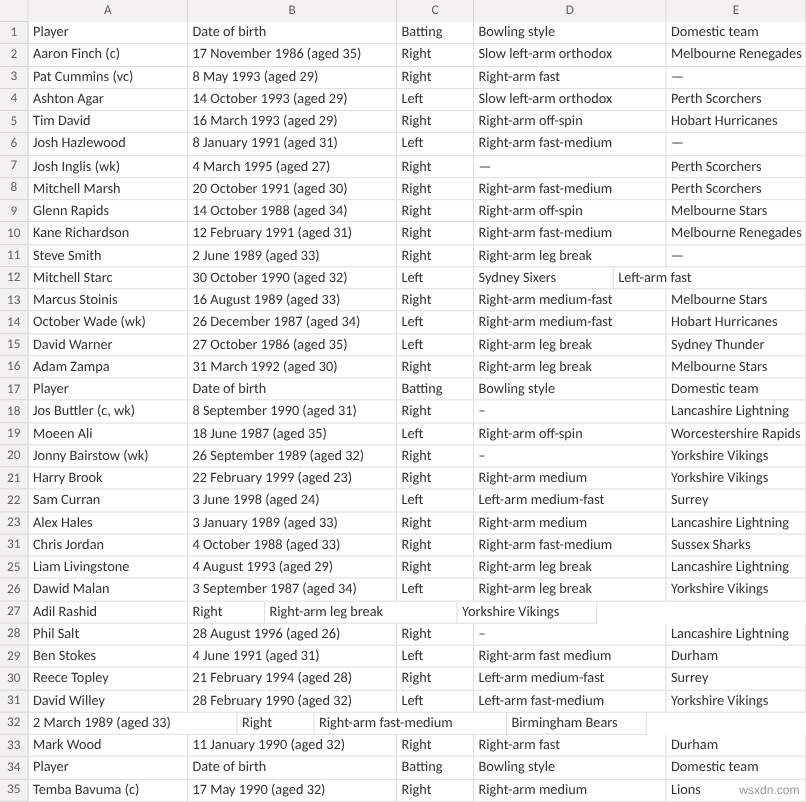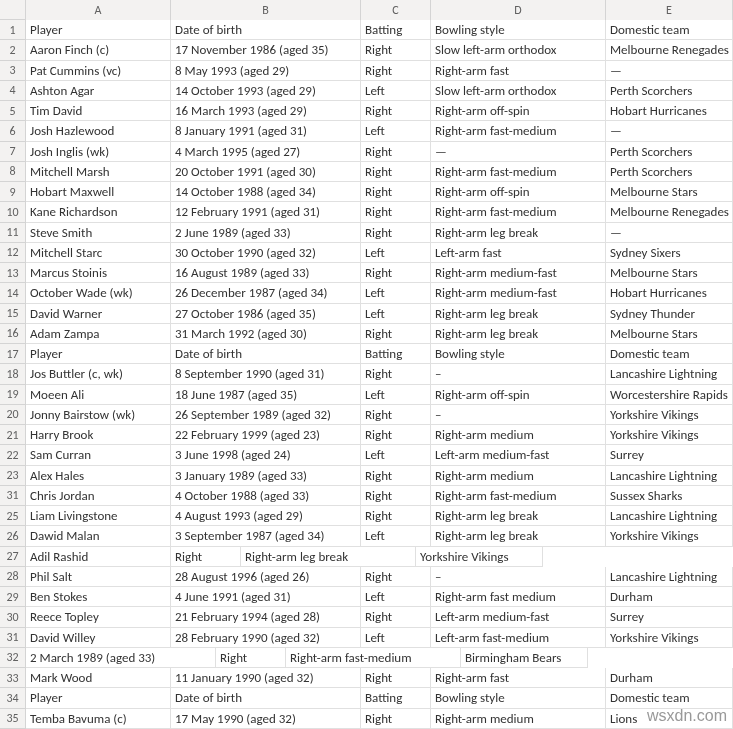--- a/index.html
+++ b/index.html
@@ -89,21 +89,21 @@
       display: flex;
       align-items: center;
       overflow: hidden;
       white-space: nowrap;
       color: #333333;
     }
     .watermark {
       position: absolute;
       bottom: 4px;
       right: 6px;
-      font-size: 16px;
+      font-size: 11px;
       color: #999;
       font-family: Arial, sans-serif;
     }
   </style>
 </head>
 <body>
 
 <div class="spreadsheet">
   <div class="header-row">
     <div class="corner-cell"></div>
@@ -202,21 +202,21 @@
           <div class="cell col-e">Perth Scorchers</div>
         </div>
         <div class="data-row">
           <div class="cell col-a">Mitchell Marsh</div>
           <div class="cell col-b">20 October 1991 (aged 30)</div>
           <div class="cell col-c">Right</div>
           <div class="cell col-d">Right-arm fast-medium</div>
           <div class="cell col-e">Perth Scorchers</div>
         </div>
         <div class="data-row">
-          <div class="cell col-a">Hobart Maxwell</div>
+          <div class="cell col-a">Glenn Rapids</div>
           <div class="cell col-b">14 October 1988 (aged 34)</div>
           <div class="cell col-c">Right</div>
           <div class="cell col-d">Right-arm off-spin</div>
           <div class="cell col-e">Melbourne Stars</div>
         </div>
         <div class="data-row">
           <div class="cell col-a">Kane Richardson</div>
           <div class="cell col-b">12 February 1991 (aged 31)</div>
           <div class="cell col-c">Right</div>
           <div class="cell col-d">Right-arm fast-medium</div>
@@ -226,22 +226,22 @@
           <div class="cell col-a">Steve Smith</div>
           <div class="cell col-b">2 June 1989 (aged 33)</div>
           <div class="cell col-c">Right</div>
           <div class="cell col-d">Right-arm leg break</div>
           <div class="cell col-e">—</div>
         </div>
         <div class="data-row">
           <div class="cell col-a">Mitchell Starc</div>
           <div class="cell col-b">30 October 1990 (aged 32)</div>
           <div class="cell col-c">Left</div>
+          <div class="cell col-e">Sydney Sixers</div>
           <div class="cell col-d">Left-arm fast</div>
-          <div class="cell col-e">Sydney Sixers</div>
         </div>
         <div class="data-row">
           <div class="cell col-a">Marcus Stoinis</div>
           <div class="cell col-b">16 August 1989 (aged 33)</div>
           <div class="cell col-c">Right</div>
           <div class="cell col-d">Right-arm medium-fast</div>
           <div class="cell col-e">Melbourne Stars</div>
         </div>
         <div class="data-row">
           <div class="cell col-a">October Wade (wk)</div>

